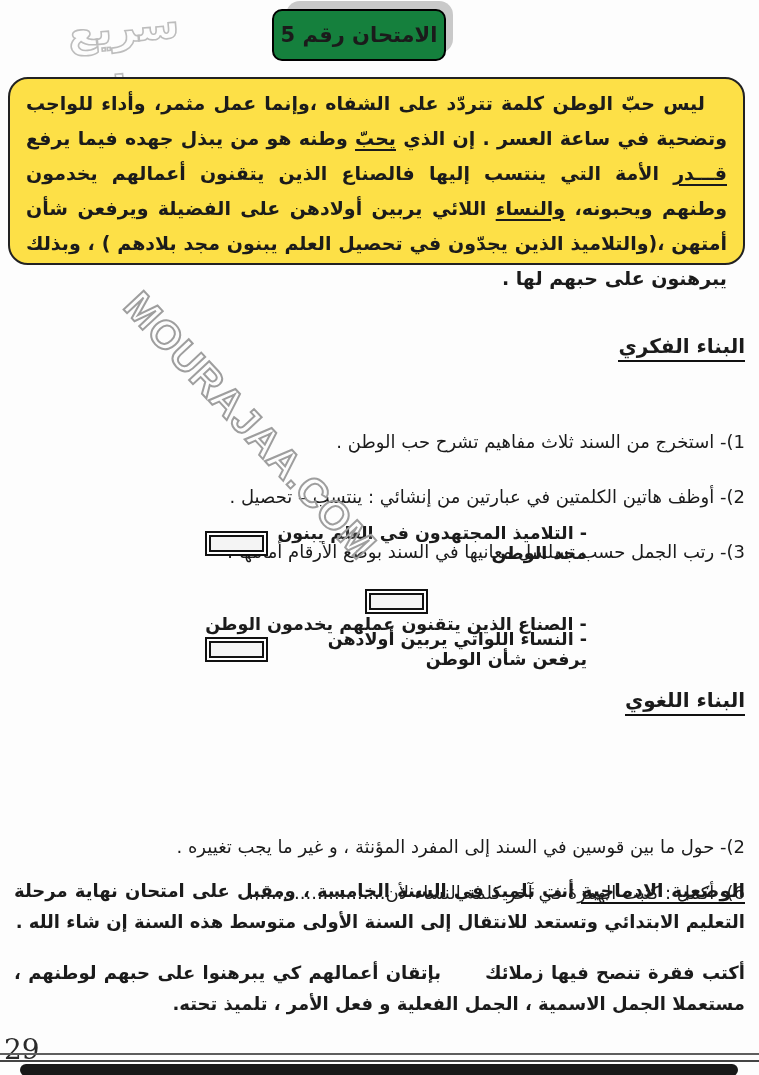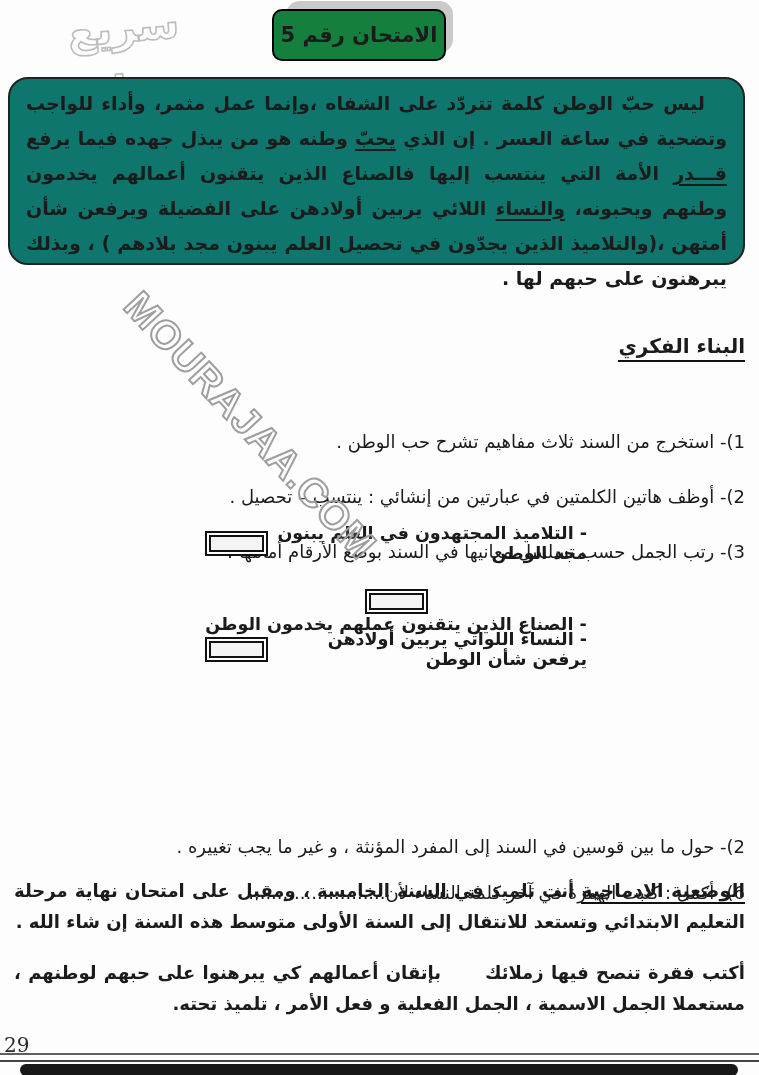--- a/index.html
+++ b/index.html
@@ -22,21 +22,21 @@
   }
   .title-box{
     position:absolute;left:272px;top:9px;width:170px;height:48px;
     background:#15803d;border:2.5px solid #000;border-radius:10px;
     display:flex;align-items:center;justify-content:center;
     font-size:21px;font-weight:bold;direction:rtl;
   }
   
   .intro-box{
     position:absolute;left:8px;top:77px;width:737px;height:188px;
-    border:2.2px solid #222;border-radius:20px;background:#0f766e;
+    border:2.2px solid #222;border-radius:20px;background:#fde047;
     box-sizing:border-box;padding:7px 16px 0 16px;
   }
   .intro-box p{
     margin:0;direction:rtl;text-align:justify;text-indent:22px;
     font-size:19px;font-weight:700;line-height:35px;
   }
   .u{text-decoration:underline;text-decoration-thickness:2px;text-underline-offset:4px;}
   
   .watermark{
     position:absolute;left:148px;top:283px;
@@ -59,21 +59,21 @@
     width:55px;height:17px;border:2.5px solid #111;background:#fff;
     padding:2px;box-sizing:content-box;flex:0 0 auto;
   }
   .order-box-inner{width:100%;height:100%;border:2px solid #111;box-sizing:border-box;background:#f4f4f4;}
   .order-text{flex:1;direction:rtl;text-align:right;font-size:17.5px;font-weight:700;}
   .para{font-size:18px;font-weight:700;line-height:31px;text-align:justify;margin:0;}
   .para .inline-heading{border-bottom:2.4px solid #111;padding-bottom:1px;font-size:19px;}
   .task-para{white-space:pre-wrap;}
   .page-number{
     position:absolute;left:4px;top:1033px;
-    font-family:"DejaVu Serif",serif;font-size:20px;color:#2a2a2a;
+    font-family:"DejaVu Serif",serif;font-size:28px;color:#2a2a2a;
   }
   .footer-rule{
     position:absolute;left:0;right:0;top:1053px;height:5px;
     border-top:2px solid #5e5e5e;border-bottom:2.5px solid #444;
   }
   .footer-bar{
     position:absolute;left:20px;right:21px;top:1064px;height:12px;
     background:#181818;border-radius:6px;
   }
 </style>
@@ -115,20 +115,23 @@
       </div>
     <span class="order-text">- الصناع الذين يتقنون عملهم يخدمون الوطن</span>
   </div>
   <div class="order-row" style="top:637px;">
     <div class="order-box">
         <div class="order-box-inner"></div>
       </div>
     <span class="order-text">- النساء اللواتي يربين أولادهن يرفعن شأن الوطن</span>
   </div>
 
+  <div class="rtl-block sec-heading" style="top:688px;">
+    <span>البناء اللغوي</span>
+  </div>
 
   <div class="rtl-block question" style="top:787px;">2)- حول ما بين قوسين في السند إلى المفرد المؤنثة ، و غير ما يجب تغييره .</div>
   <div class="rtl-block question" style="top:833px;">6)- أكمل : كتبت الهمزة في آخر كلمة النساء لأن........................</div>
 
   <div class="rtl-block" style="top:875px;">
     <p class="para">
       <span class="inline-heading">الوضعية الادماجية</span><span> أنت تلميذ في السنة الخامسة ، ومقبل على امتحان نهاية مرحلة التعليم الابتدائي وتستعد للانتقال إلى السنة الأولى متوسط هذه السنة إن شاء الله .</span>
     </p>
   </div>
 

